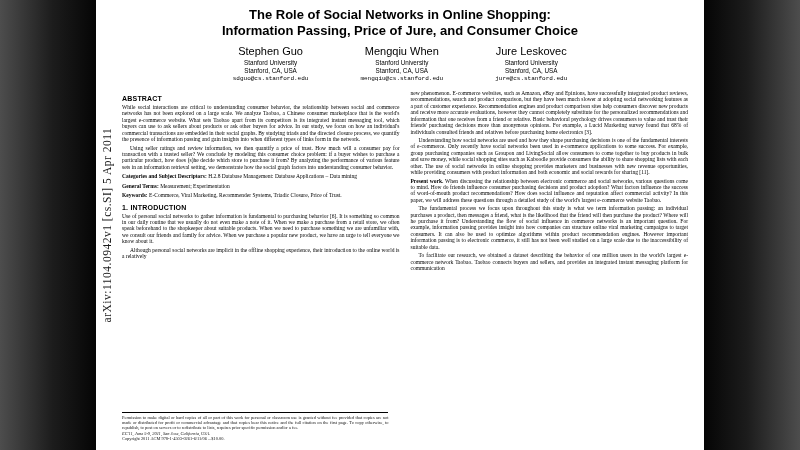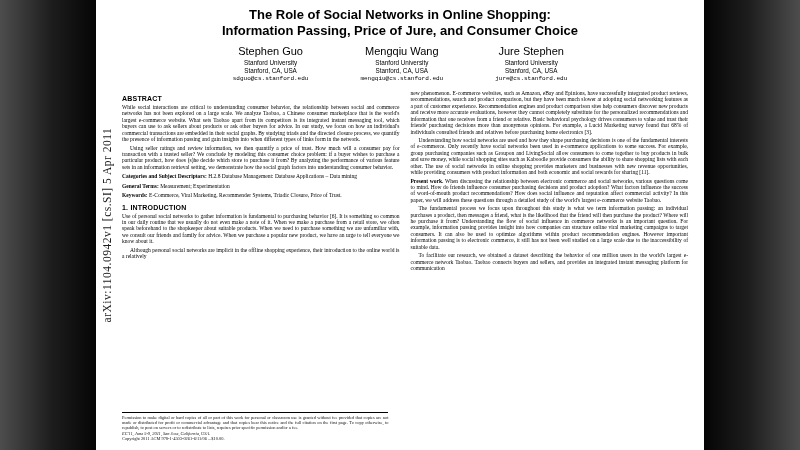--- a/index.html
+++ b/index.html
@@ -66,27 +66,27 @@
     </div>
 
     <div class="authors-row">
       <div class="author-block">
         <div class="author-name">Stephen Guo</div>
         <div class="author-affil">Stanford University</div>
         <div class="author-affil">Stanford, CA, USA</div>
         <div class="author-email">sdguo@cs.stanford.edu</div>
       </div>
       <div class="author-block">
-        <div class="author-name">Mengqiu Wang</div>
+        <div class="author-name">Mengqiu When</div>
         <div class="author-affil">Stanford University</div>
         <div class="author-affil">Stanford, CA, USA</div>
         <div class="author-email">mengqiu@cs.stanford.edu</div>
       </div>
       <div class="author-block">
-        <div class="author-name">Jure Stephen</div>
+        <div class="author-name">Jure Leskovec</div>
         <div class="author-affil">Stanford University</div>
         <div class="author-affil">Stanford, CA, USA</div>
         <div class="author-email">jure@cs.stanford.edu</div>
       </div>
     </div>
 
     <div class="columns">
 
       <div class="col">
         <div class="sec-heading">ABSTRACT</div>

